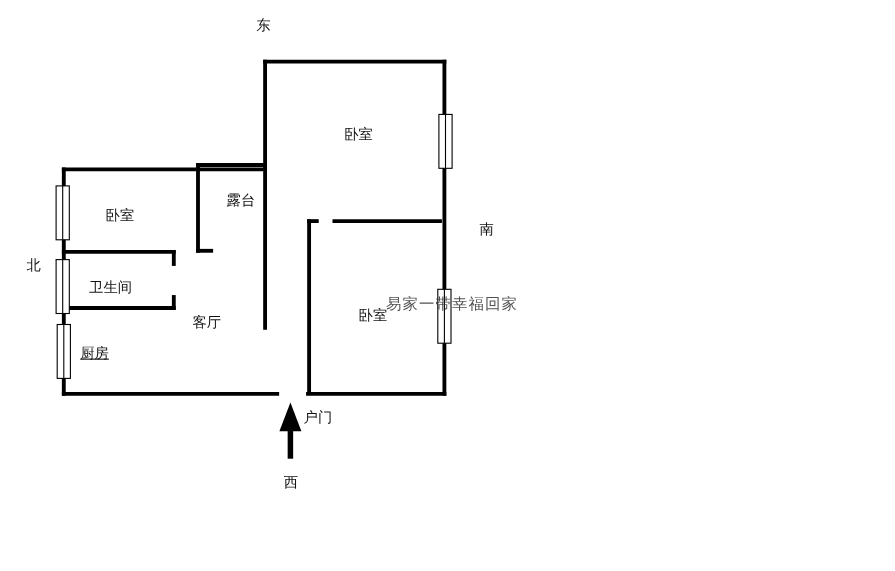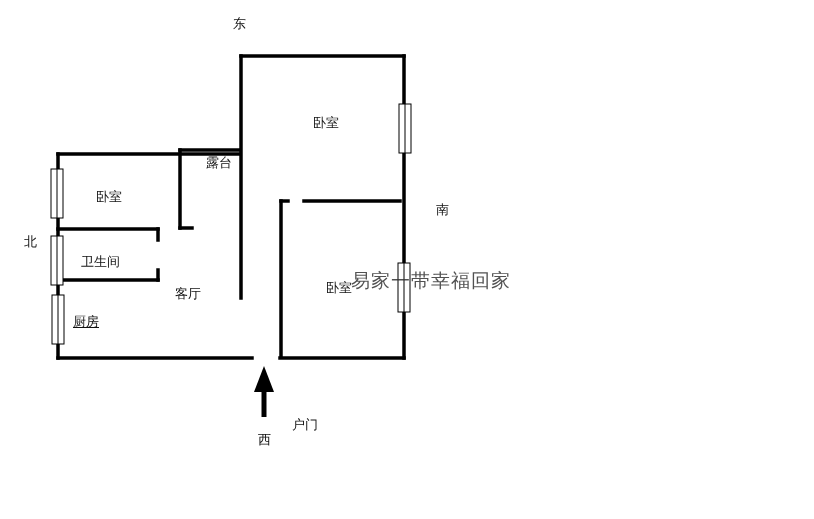--- a/index.html
+++ b/index.html
@@ -1,21 +1,21 @@
 <!DOCTYPE html>
 <html><head>
 <meta charset="utf-8">
 <style>
   html, body { margin: 0; padding: 0; background: #ffffff; }
   body { width: 814px; height: 519px; position: relative; overflow: hidden;
          font-family: "DejaVu Sans", "Liberation Sans", sans-serif; }
   #plan { position: absolute; left: 0; top: 0; width: 814px; height: 519px; }
   .lbl { position: absolute; font-size: 13px; color: #111; line-height: 1; white-space: nowrap; }
   .wm { position: absolute; font-family: "DejaVu Serif", "Liberation Serif", serif;
-        font-size: 19px; color: #333; opacity: 0.85; letter-spacing: 1px; white-space: nowrap; }
+        font-size: 14px; color: #333; opacity: 0.85; letter-spacing: 1px; white-space: nowrap; }
   .wall { stroke: #000; stroke-width: 3.5; fill: none; stroke-linecap: square; }
   .win { fill: #fff; stroke: #000; stroke-width: 1; }
 </style>
 </head>
 <body>
 
 <svg id="plan" viewBox="0 0 814 519" xmlns="http://www.w3.org/2000/svg">
 
   <line class="wall" x1="58" y1="154" x2="58" y2="358"></line>
 
@@ -60,21 +60,21 @@
   <polygon points="264,366 254,392 274,392" fill="#000"></polygon>
 </svg>
 
 <span class="lbl" style="left:233px; top:17px;">东</span>
 <span class="lbl" style="left:24px; top:235px;">北</span>
 <span class="lbl" style="left:436px; top:203px;">南</span>
 <span class="lbl" style="left:258px; top:433px;">西</span>
 
 <span class="lbl" style="left:313px; top:116px;">卧室</span>
 <span class="lbl" style="left:96px; top:190px;">卧室</span>
-<span class="lbl" style="left:206px; top:156px;">露台</span>
+<span class="lbl" style="left:206px; top:176px;">露台</span>
 <span class="lbl" style="left:81px; top:255px;">卫生间</span>
 <span class="lbl" style="left:73px; top:315px;text-decoration:underline;">厨房</span>
 <span class="lbl" style="left:175px; top:287px;">客厅</span>
 <span class="lbl" style="left:326px; top:281px;">卧室</span>
 
-<span class="lbl" style="left:292px; top:374px;margin-top:44px;">户门</span>
+<span class="lbl" style="left:276px; top:374px;">户门</span>
 
 <span class="wm" style="left:351px; top:268px;">易家一带幸福回家</span>
 
 </body></html>

